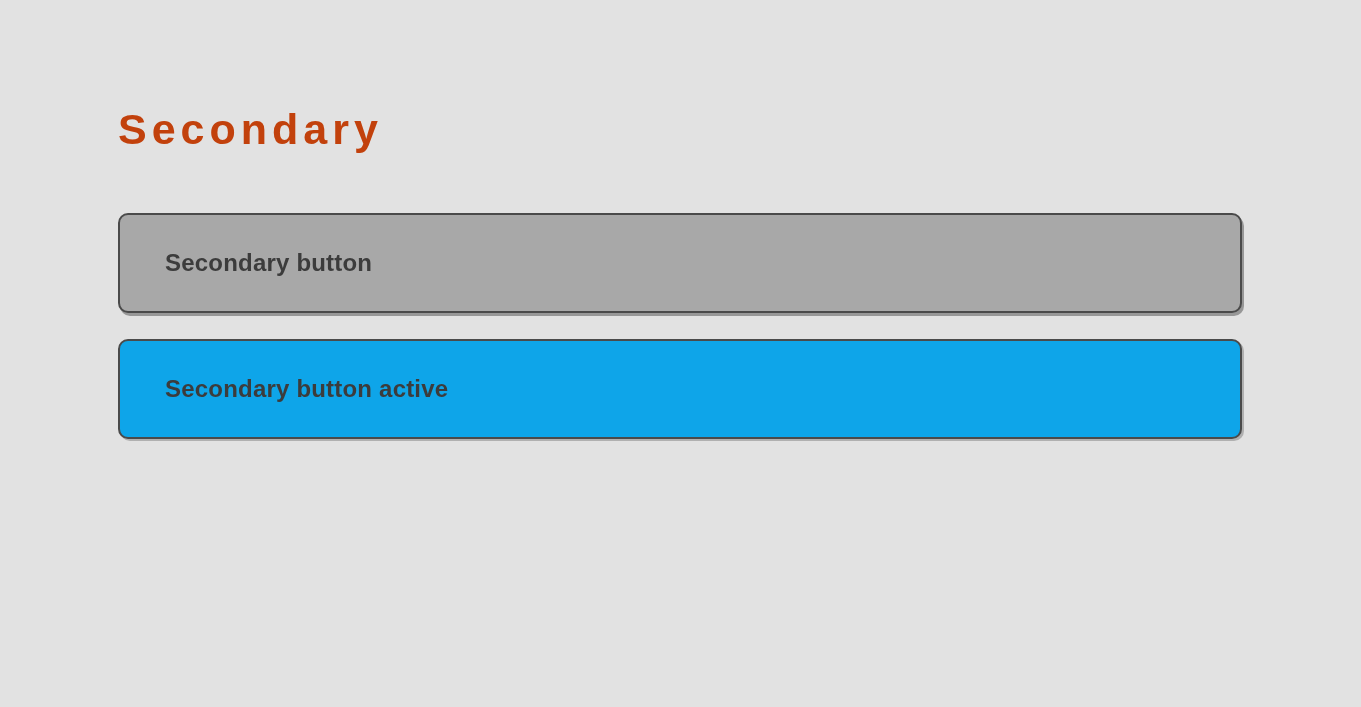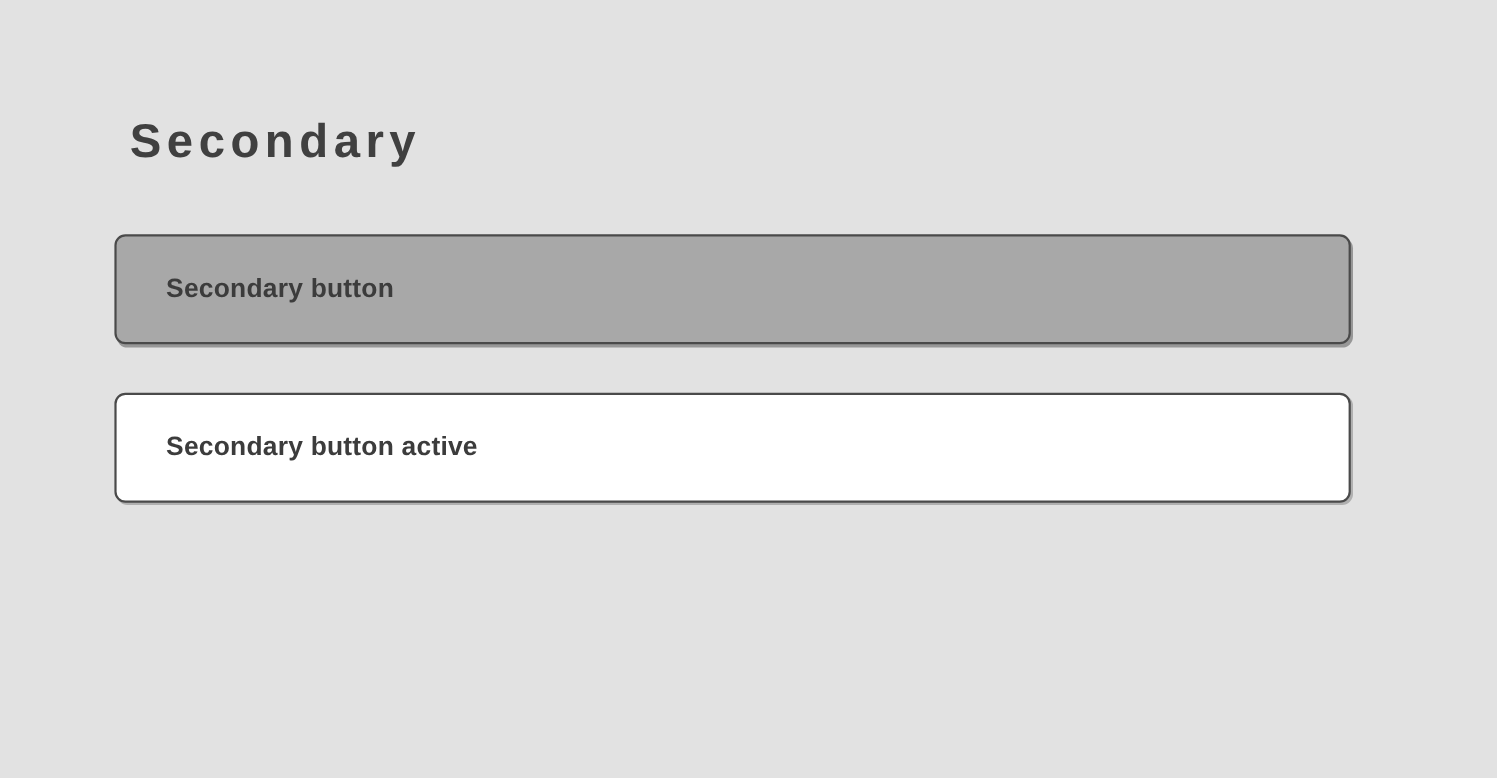--- a/index.html
+++ b/index.html
@@ -22,35 +22,35 @@
   }
 
   .section-heading {
     position: absolute;
     left: 118px;
     top: 106px;
     margin: 0;
     font-size: 43px;
     font-weight: bold;
     letter-spacing: 5px;
-    color: #404040;
+    color: #c2410c;
     line-height: 1.1;
     white-space: nowrap;
     font-family: "Liberation Sans", sans-serif;
     text-align: center;
   }
 
   .button-stack {
     position: absolute;
-    left: 104px;
+    left: 118px;
     top: 213px;
     width: 1124px;
     display: flex;
     flex-direction: column;
-    gap: 44px;
+    gap: 26px;
   }
 
   .btn-secondary {
     box-sizing: border-box;
     display: flex;
     align-items: center;
     width: 1124px;
     height: 100px;
     padding: 0 0 0 45px;
     border: 2px solid #4a4a4a;
@@ -60,21 +60,21 @@
     font-family: "Liberation Sans", sans-serif;
     font-size: 24px;
     font-weight: bold;
     letter-spacing: 0.2px;
     text-align: left;
     cursor: pointer;
     box-shadow: 2px 3px 0 0 rgba(60, 60, 60, 0.45);
   }
 
   .btn-secondary.is-active {
-    background: #ffffff;
+    background: #0ea5e9;
     box-shadow: 2px 2px 0 0 rgba(60, 60, 60, 0.30);
   }
 
   .btn-secondary.is-hover {
     background: #a3a3a3;
     box-shadow: 3px 4px 0 0 rgba(60, 60, 60, 0.50);
   }
 
   .btn-label {
     display: inline-block;

